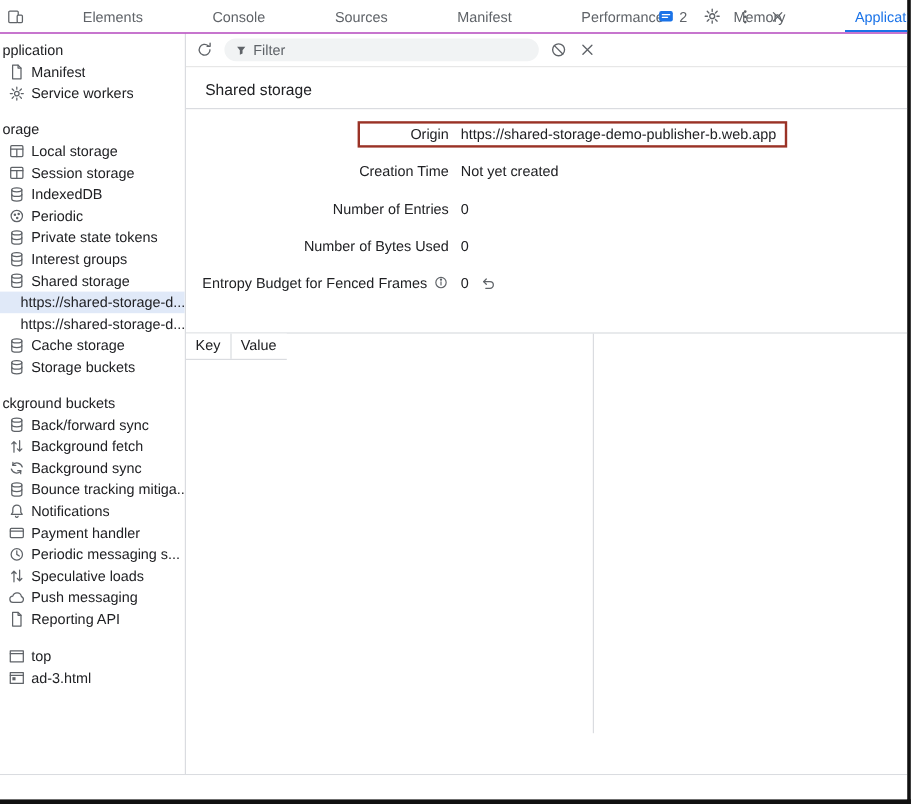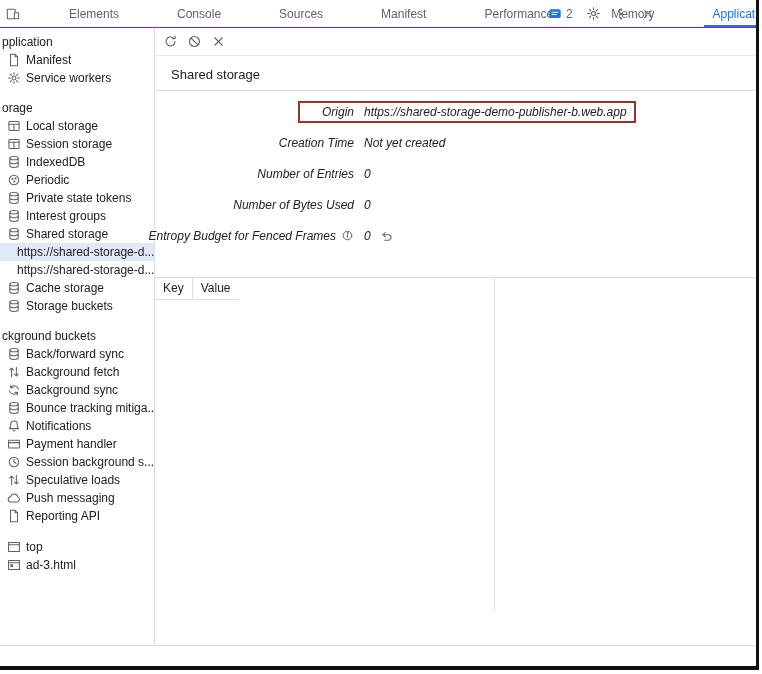--- a/index.html
+++ b/index.html
@@ -37,21 +37,21 @@
   .toolbar{height:28px;border-bottom:1px solid #e7e7e7;display:flex;align-items:center;gap:9px;padding:0 8px;flex-shrink:0;}
   .toolbar-btn{width:15px;height:15px;display:inline-flex;flex-shrink:0;}
   .filter-pill{width:262px;height:19px;background:#f1f3f4;border-radius:10px;display:flex;align-items:center;gap:5px;padding:0 9px;}
   .funnel{width:10px;height:10px;display:inline-flex;flex-shrink:0;}
   .filter-input{border:none;background:transparent;outline:none;font:12px "Liberation Sans",sans-serif;color:#202124;width:100%;}
   .filter-input::placeholder{color:#5f6368;}
 
   .report-title{padding:11px 16px 8px;font-size:13px;border-bottom:1px solid #dadce0;}
   .report-rows{padding-top:5px;}
   .report-row{height:31px;display:flex;align-items:center;}
-  .row-box{display:inline-flex;align-items:center;border:2px solid transparent;padding:2px 7px 2px 0;font-style:italic;}
+  .row-box{display:inline-flex;align-items:center;border:2px solid transparent;padding:2px 7px 2px 20px;}
   .report-row.annotated .row-box{margin-left:143px;border-color:#9a3226;}
   .report-label-cell{width:197px;display:flex;justify-content:flex-end;align-items:center;gap:5px;flex-shrink:0;}
   .report-row.annotated .report-label-cell{width:54px;}
   .report-label{white-space:nowrap;flex-shrink:0;}
   .info-badge{width:13px;height:13px;display:inline-flex;flex-shrink:0;}
   .report-value{margin-left:10px;white-space:nowrap;}
   .reset-badge{width:14px;height:14px;display:inline-flex;margin-left:9px;flex-shrink:0;}
 
   .grid{margin-top:26px;border-top:1px solid #dadce0;height:334px;display:flex;flex-direction:row;}
   .grid-header{display:flex;height:22px;border-bottom:1px solid #dadce0;flex-shrink:0;background:#fff;}
@@ -324,21 +324,21 @@
     <span class="sb-label">Payment handler</span>
   </div>
 
   <div class="sb-item">
     <span class="sb-icon">
                 <svg viewBox="0 0 16 16" fill="none" stroke="#5f6368" stroke-width="1.2" stroke-linecap="round" stroke-linejoin="round">
                   <circle cx="8" cy="8" r="5.4"></circle>
                   <path d="M8 4.6V8l2.4 1.5"></path>
                 </svg>
               </span>
-    <span class="sb-label">Session background s...</span>
+    <span class="sb-label">Periodic messaging s...</span>
   </div>
 
   <div class="sb-item">
     <span class="sb-icon">
                 <svg viewBox="0 0 16 16" fill="none" stroke="#5f6368" stroke-width="1.2" stroke-linecap="round" stroke-linejoin="round">
                   <path d="M5.3 13.5V3.5M5.3 3.5L3.2 5.6M5.3 3.5l2.1 2.1M10.7 2.5v10M10.7 12.5l-2.1-2.1M10.7 12.5l2.1-2.1"></path>
                 </svg>
               </span>
     <span class="sb-label">Speculative loads</span>
   </div>
@@ -392,20 +392,28 @@
 
     <div class="main">
 
       <div class="toolbar">
         <span class="toolbar-btn">
             <svg viewBox="0 0 16 16" fill="none" stroke="#5f6368" stroke-width="1.2" stroke-linecap="round" stroke-linejoin="round">
               <path d="M12.8 8a4.8 4.8 0 1 1-1.6-3.6"></path>
               <path d="M12.9 2.2v2.7h-2.7"></path>
             </svg>
           </span>
+        <div class="filter-pill">
+          <span class="funnel">
+              <svg viewBox="0 0 16 16" fill="#5f6368">
+                <path d="M2.5 3h11L9.8 7.8V12l-3.6 1.8V7.8z"></path>
+              </svg>
+            </span>
+          <input class="filter-input" value="" placeholder="Filter" style="">
+        </div>
         <span class="toolbar-btn">
             <svg viewBox="0 0 16 16" fill="none" stroke="#5f6368" stroke-width="1.2" stroke-linecap="round" stroke-linejoin="round">
               <circle cx="8" cy="8" r="5.3"></circle>
               <path d="M4.3 4.3l7.4 7.4"></path>
             </svg>
           </span>
         <span class="toolbar-btn">
             <svg viewBox="0 0 16 16" fill="none" stroke="#5f6368" stroke-width="1.2" stroke-linecap="round" stroke-linejoin="round">
               <path d="M4 4l8 8M12 4l-8 8"></path>
             </svg>

